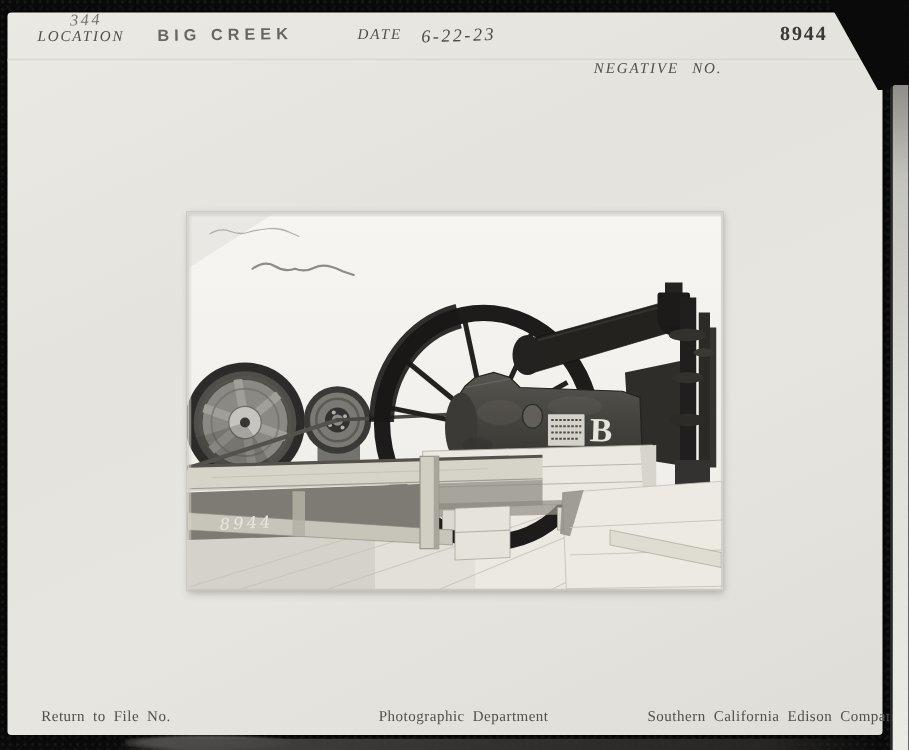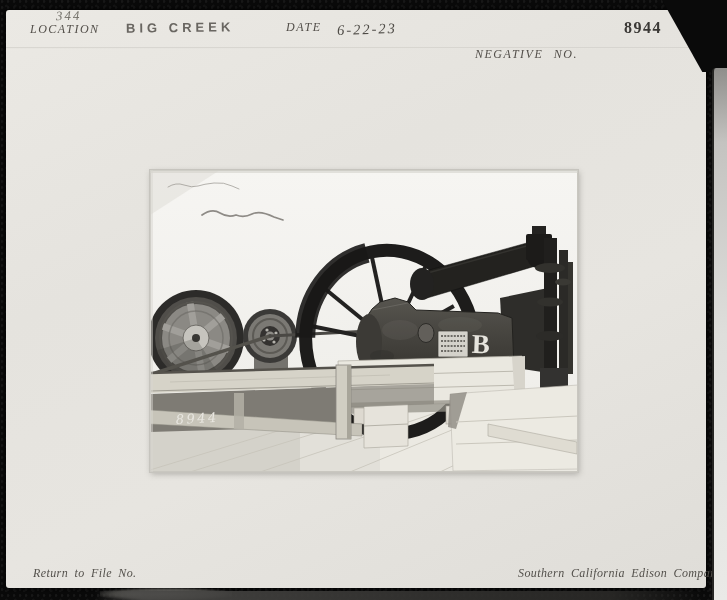--- a/index.html
+++ b/index.html
@@ -28,21 +28,21 @@
   .h-label{position:absolute;font-style:italic;font-size:12px;color:#534f4a;letter-spacing:1.5px;white-space:nowrap;}
   .pencil-no{position:absolute;left:50px;top:-2px;font-style:italic;font-size:13px;color:#76736c;
     letter-spacing:2px;transform:rotate(-1.5deg);}
   .stamp{position:absolute;left:120px;top:10px;font-family:"Liberation Sans",sans-serif;font-size:13px;
     font-weight:600;letter-spacing:4px;color:#605d58;transform:rotate(-0.8deg);opacity:.93;white-space:nowrap;}
   .hand-date{position:absolute;left:331px;top:11px;font-style:italic;font-size:14.5px;color:#4e4b46;
     letter-spacing:2px;transform:rotate(-2deg);white-space:nowrap;}
   .neg-num{position:absolute;left:618px;top:9px;font-size:16px;font-weight:bold;color:#3b3936;letter-spacing:1.5px;}
 
   
-  .f-label{position:absolute;top:556px;font-style:italic;font-size:12px;color:#53504b;
+  .f-label{position:absolute;top:556px;font-size:12px;color:#53504b;
     letter-spacing:.4px;word-spacing:3px;white-space:nowrap;}
 
   
   .photo-print{position:absolute;left:144px;top:160px;width:428px;height:302px;background:#f2f1ed;
     box-shadow:0 0 0 1px #c6c4be, 1px 2px 6px rgba(90,88,82,.4);}
   .photo-print svg{display:block;width:428px;height:302px;}
 </style>
 </head>
 <body>
 
@@ -226,20 +226,21 @@
 
         <text x="26" y="254" font-size="13" font-style="italic" letter-spacing="2.5" fill="#e8e6e0" font-family="DejaVu Serif, serif" transform="rotate(-3 26 254)">8944</text>
 
         <rect x="0.5" y="0.5" width="427" height="301" fill="none" stroke="#c9c7c0" stroke-width="1"></rect>
         <rect x="0" y="0" width="428" height="3" fill="#d4d2cb" opacity="0.6"></rect>
         <rect x="0" y="0" width="3" height="302" fill="#d8d6cf" opacity="0.5"></rect>
       </svg>
     </div>
 
     <div class="f-label" style="left:27px;">Return to File No.</div>
+    <div class="f-label" style="left:297px;">Photographic Department</div>
     <div class="f-label" style="left:512px;">Southern California Edison Company</div>
   </div>
 
   <div class="corner-wedge"></div>
   <div class="page-edge"></div>
   <div class="bottom-smudge"></div>
   <div class="bottom-reflection"></div>
 </div>
 
 </body></html>

